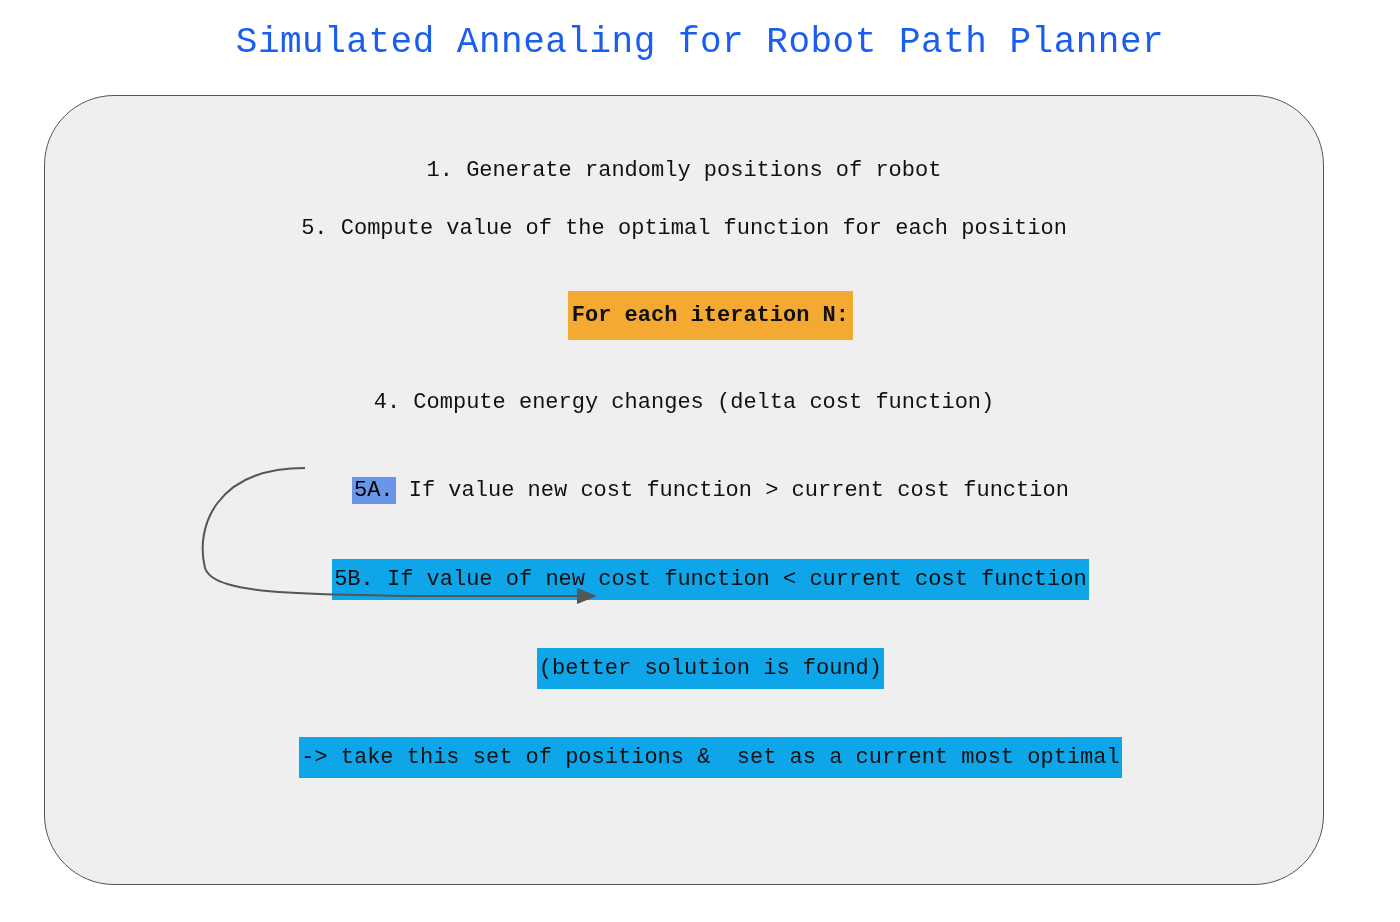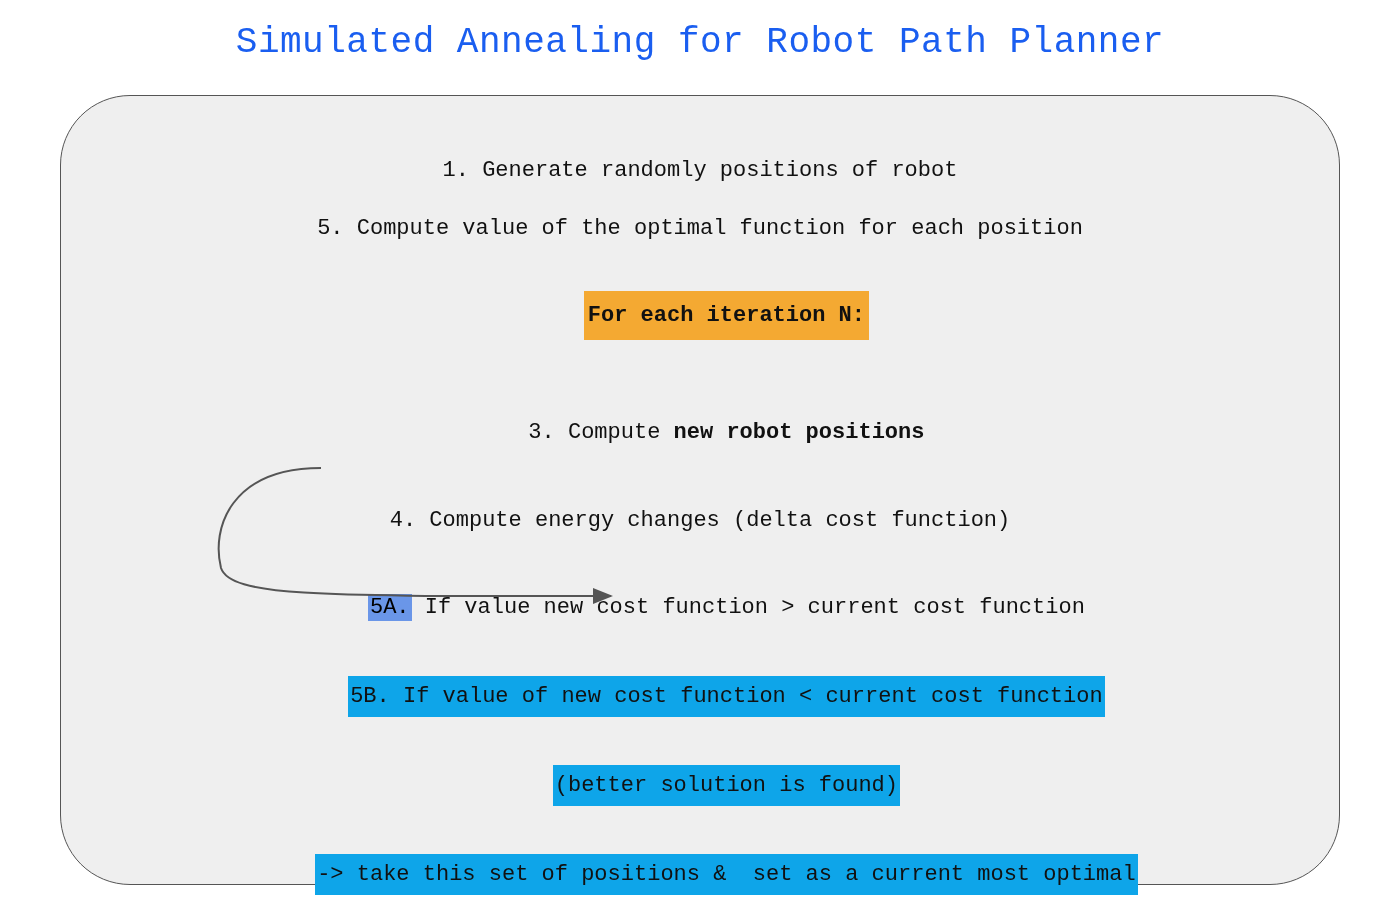--- a/index.html
+++ b/index.html
@@ -13,21 +13,21 @@
   .title {
     text-align: center;
     color: #1a5ef0;
     font-size: 36px;
     font-weight: 500;
     padding-top: 22px;
     letter-spacing: 0.5px;
   }
   .panel {
     position: absolute;
-    left: 60px;
+    left: 44px;
     top: 95px;
     width: 1280px;
     height: 790px;
     background: #efefef;
     border: 1.5px solid #555;
     border-radius: 70px;
     padding: 60px 40px 40px 40px;
   }
   .line {
     font-size: 22px;
@@ -71,23 +71,20 @@
 <div class="panel">
 
   <div class="line">1. Generate randomly positions of robot</div>
 
   <div class="line">5. Compute value of the optimal function for each position</div>
 
   <div class="line">
     <span class="hl-orange">For each iteration N:</span>
   </div>
 
-  <div class="line">
-    <span>3. Compute </span><span class="bold">new robot positions</span>
-  </div>
 
   <div class="line">4. Compute energy changes (delta cost function)</div>
 
   <div class="line tight">
     <span class="hl-blue">5A.</span><span> If value new cost function &gt; current cost function</span>
   </div>
 
   <div class="line tight">
     <span class="hl-pink">5B. If value of new cost function &lt; current cost function</span>
   </div>

